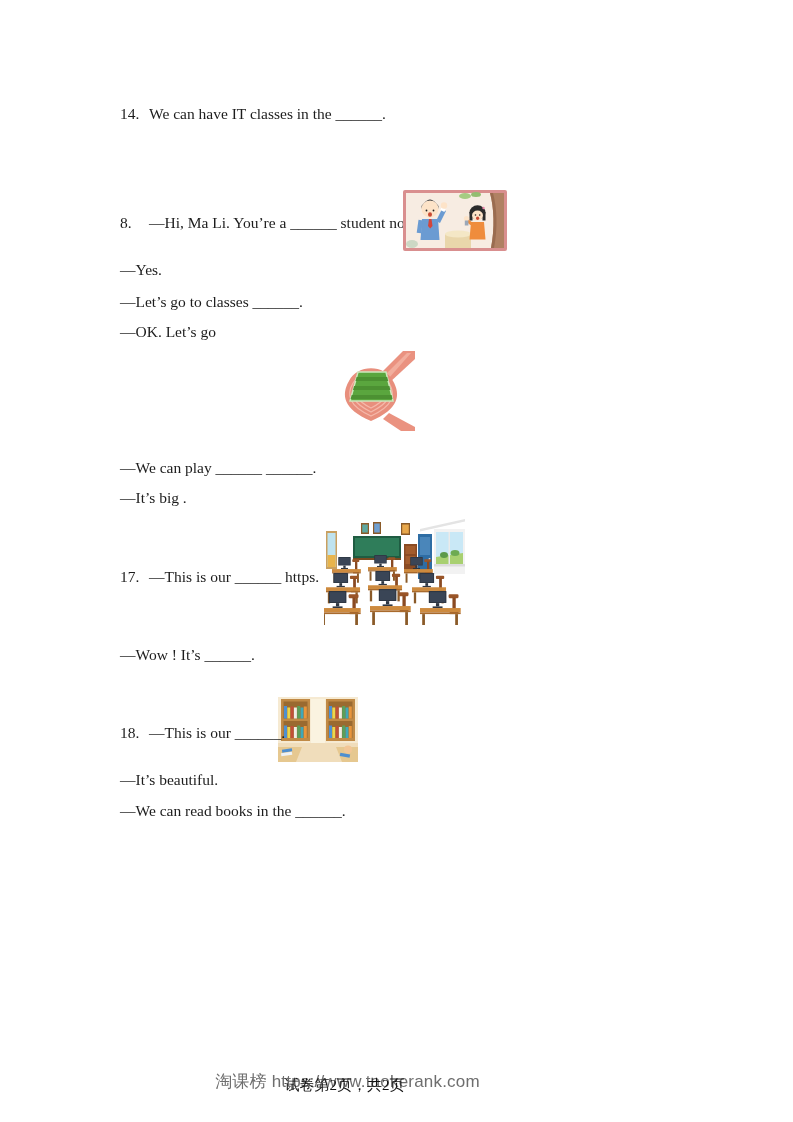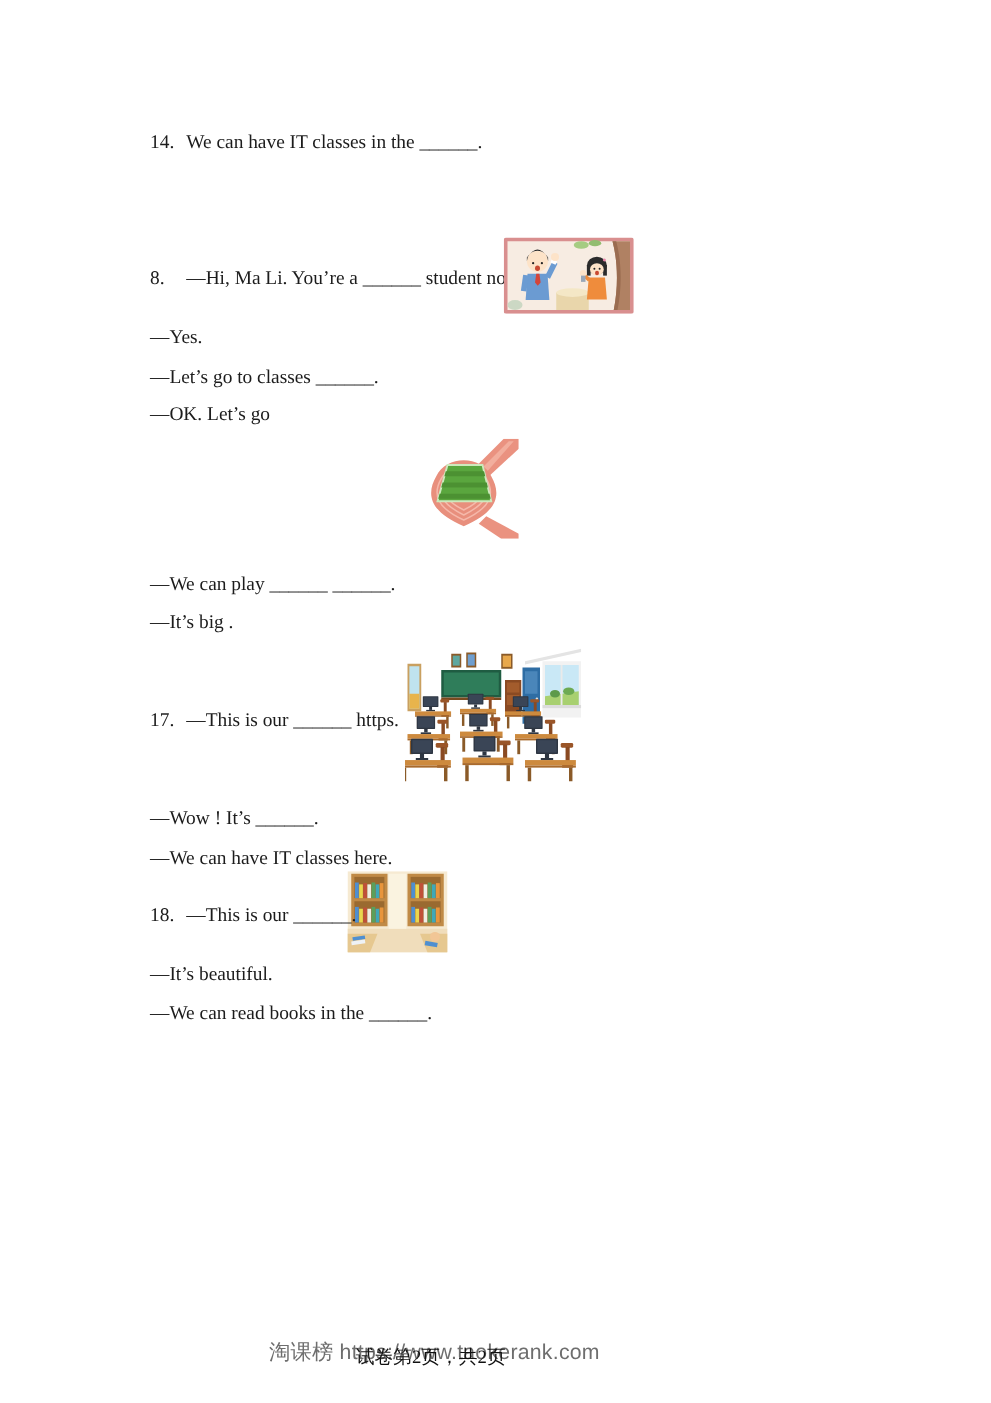--- a/index.html
+++ b/index.html
@@ -153,21 +153,20 @@
       <use href="#dsk" transform="translate(44,54) scale(0.92)"></use>
       <use href="#dsk" transform="translate(88,56) scale(0.92)"></use>
       <use href="#dsk" transform="translate(-4,74) scale(1.1)"></use>
       <use href="#dsk" transform="translate(46,72) scale(1.1)"></use>
       <use href="#dsk" transform="translate(96,74) scale(1.1)"></use>
     </svg>
   </div>
 
   <div class="line" style="top:567px"><span class="qnum">17.</span><span>—This is our ______ https.</span></div>
   <div class="line" style="top:645px">—Wow ! It’s ______.</div>
-  <div class="line" style="top:677px">—We can have IT classes here.</div>
 
   <div class="illus" style="left:278px; top:697px; width:80px; height:65px">
     <svg viewBox="0 0 80 65">
       <defs>
         <g id="bookrow">
           <rect x="0" y="0.5" width="3" height="12.5" fill="#4f8fd0"></rect>
           <rect x="3.3" y="2" width="3" height="11" fill="#ead64e"></rect>
           <rect x="6.6" y="1" width="3" height="12" fill="#c05038"></rect>
           <rect x="9.9" y="2" width="3" height="11" fill="#f0ede2"></rect>
           <rect x="13.2" y="0.5" width="3" height="12.5" fill="#5aa05a"></rect>

